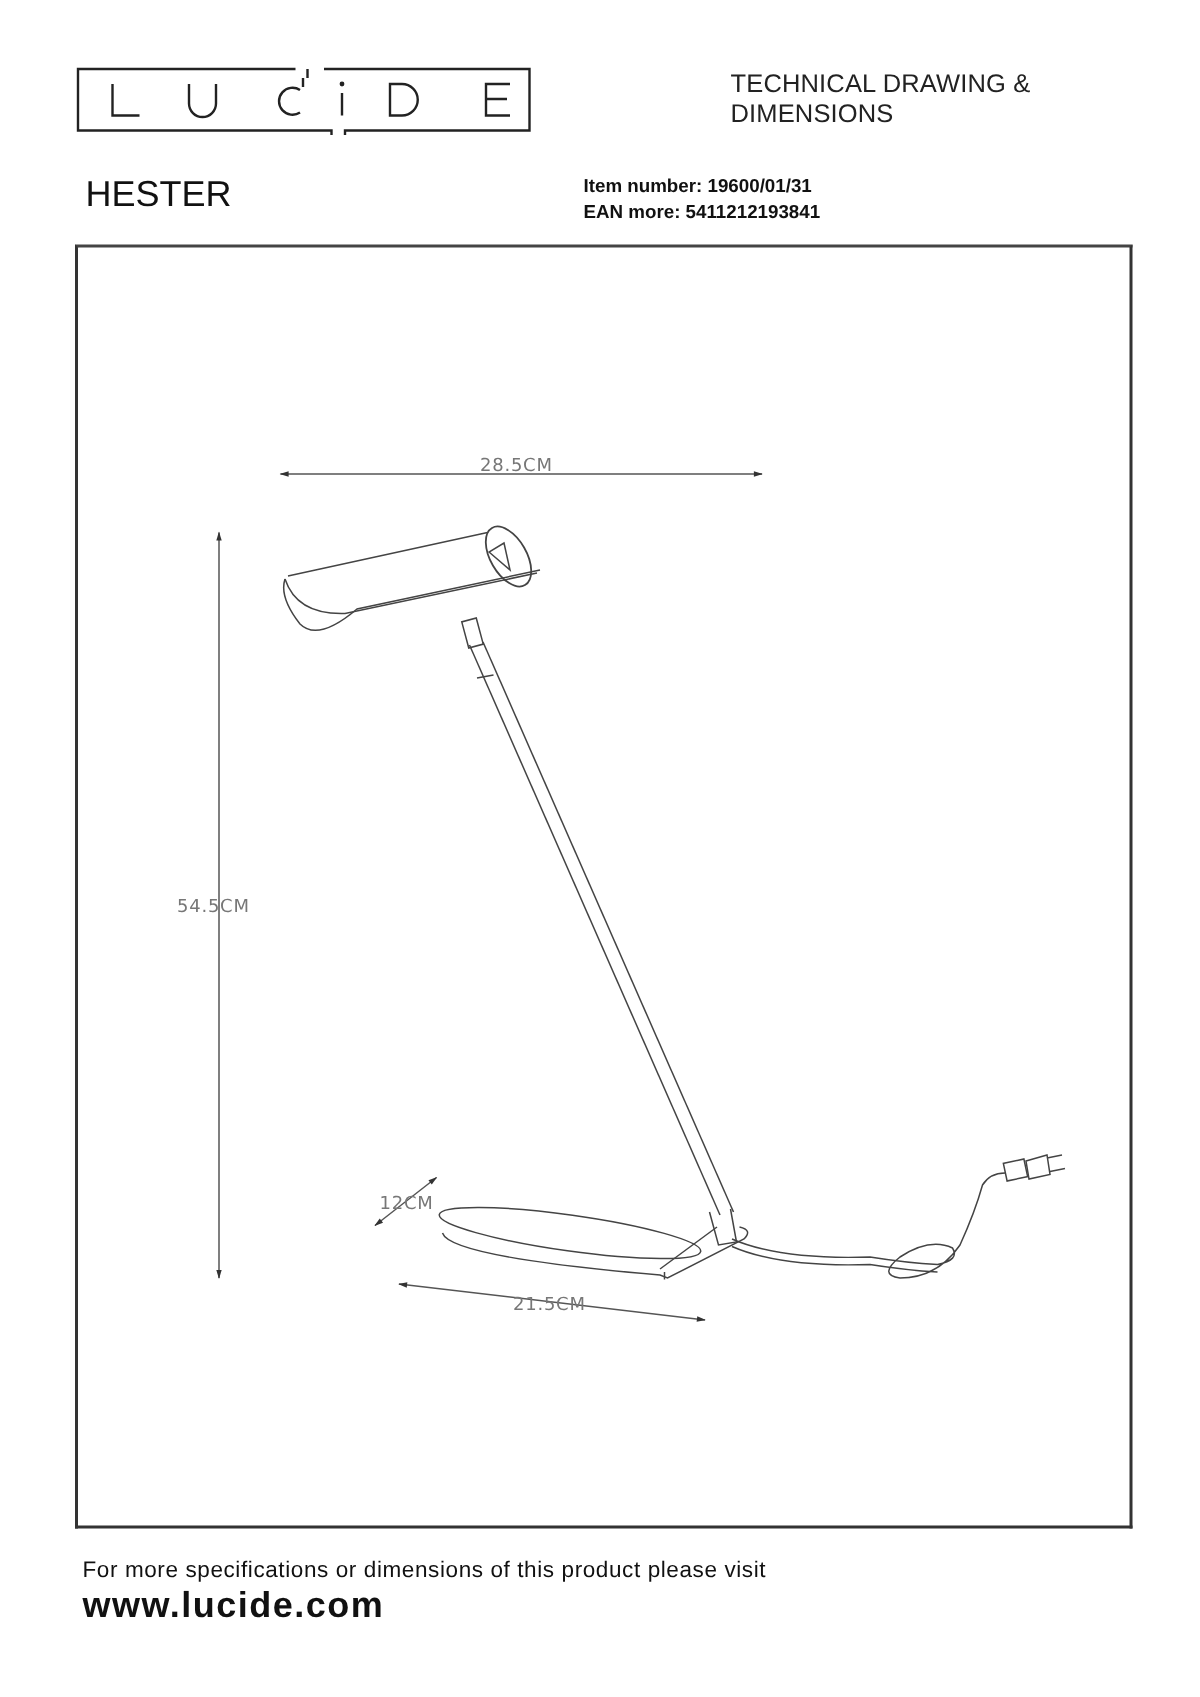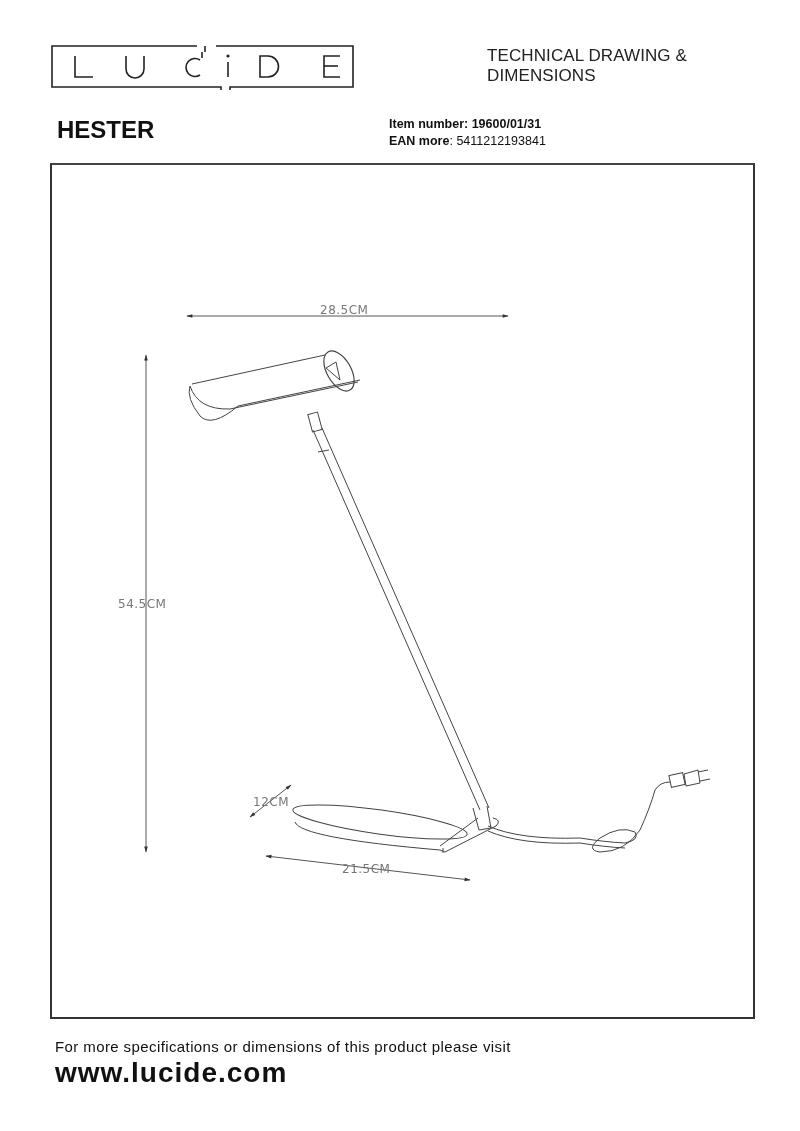--- a/index.html
+++ b/index.html
@@ -1,28 +1,28 @@
 <!DOCTYPE html>
 <html><head>
   <meta charset="utf-8">
   <style>
     html, body { margin: 0; padding: 0; background: #ffffff; }
     body { width: 800px; height: 1131px; position: relative; overflow: hidden; font-family: "Liberation Sans", sans-serif; color: #111; }
     .logo { position: absolute; left: 50px; top: 44px; width: 305px; height: 46px; }
     .doc-type { position: absolute; left: 487px; top: 46px; font-size: 17px; color: #222; letter-spacing: 0.1px; font-family: "Liberation Sans", sans-serif; }
-    .product-name { position: absolute; left: 57px; top: 116px; font-size: 24px; font-weight: bold; color: #111; font-family: "Liberation Sans", sans-serif; }
+    .product-name { position: absolute; left: 57px; top: 116px; font-size: 24px; font-weight: normal; color: #111; font-family: "Liberation Sans", sans-serif; }
     .meta { position: absolute; left: 389px; top: 116px; font-size: 12.5px; line-height: 17px; color: #111; font-family: "Liberation Sans", sans-serif; }
     .meta .row b { font-weight: bold; margin-top: 24px; }
-    .meta .val { font-weight: normal; }
+    .meta .val { font-weight: bold; }
     .meta .row.first .val { font-weight: bold; text-align: center; }
     .frame { position: absolute; left: 50px; top: 163px; width: 705px; height: 856px; border: 2px solid #333; border-top-color:#444; box-sizing: border-box; }
     .drawing { position: absolute; left: 0; top: 0; width: 800px; height: 1131px; }
     .dim-label { font-family: "DejaVu Sans", sans-serif; font-size: 12px; fill: #777; letter-spacing: 0.5px; }
     .footer-text { position: absolute; left: 55px; top: 1038px; font-size: 15px; font-weight: normal; color: #111; letter-spacing: 0.4px; font-family: "Liberation Sans", sans-serif; }
-    .footer-url { position: absolute; left: 55px; top: 1057px; font-size: 28px; font-weight: bold; color: #111; letter-spacing: 1px; font-family: "Liberation Sans", sans-serif; text-decoration: none; }
+    .footer-url { position: absolute; left: 55px; top: 1057px; font-size: 24px; font-weight: bold; color: #111; letter-spacing: 1px; font-family: "Liberation Sans", sans-serif; text-decoration: none; }
   </style>
 </head>
 <body>
 
 <svg class="logo" viewBox="0 0 305 46" xmlns="http://www.w3.org/2000/svg">
   <g fill="none" stroke="#222" stroke-width="1.6">
 
     <polyline points="147,2 2,2 2,43 171,43 171,46"></polyline>
     <polyline points="155,2 155,8"></polyline>
     <polyline points="166,2 303,2 303,43 180,43 180,46"></polyline>

